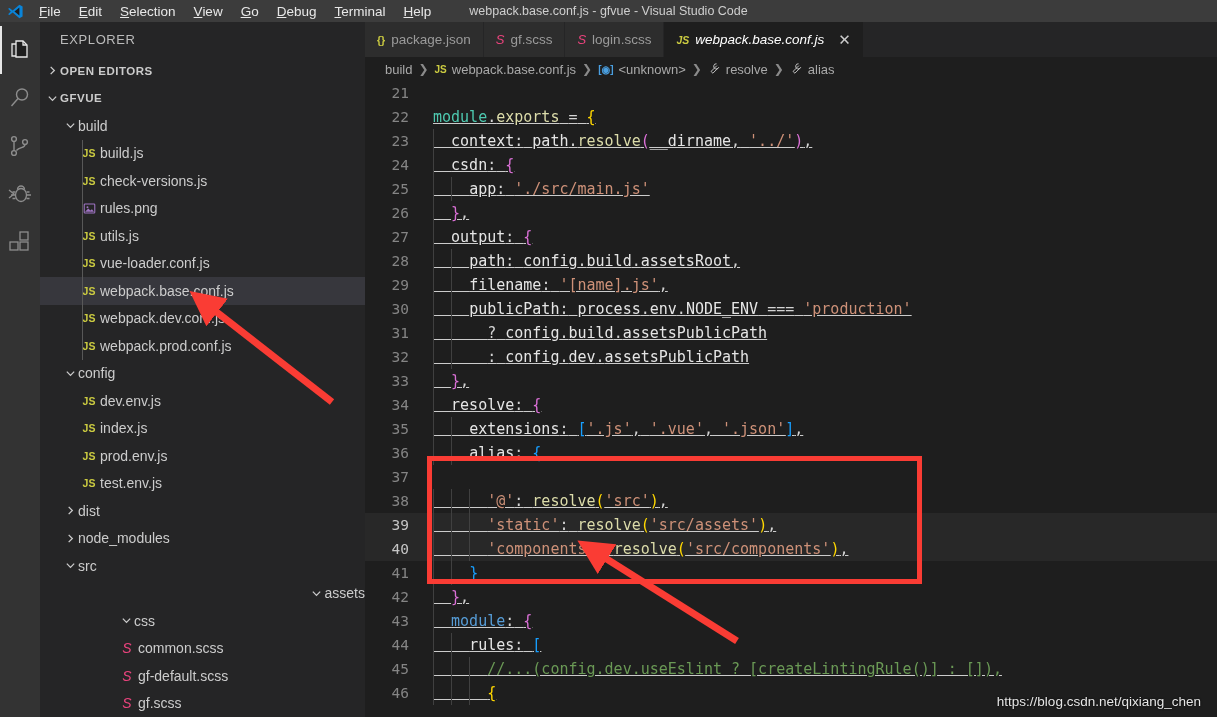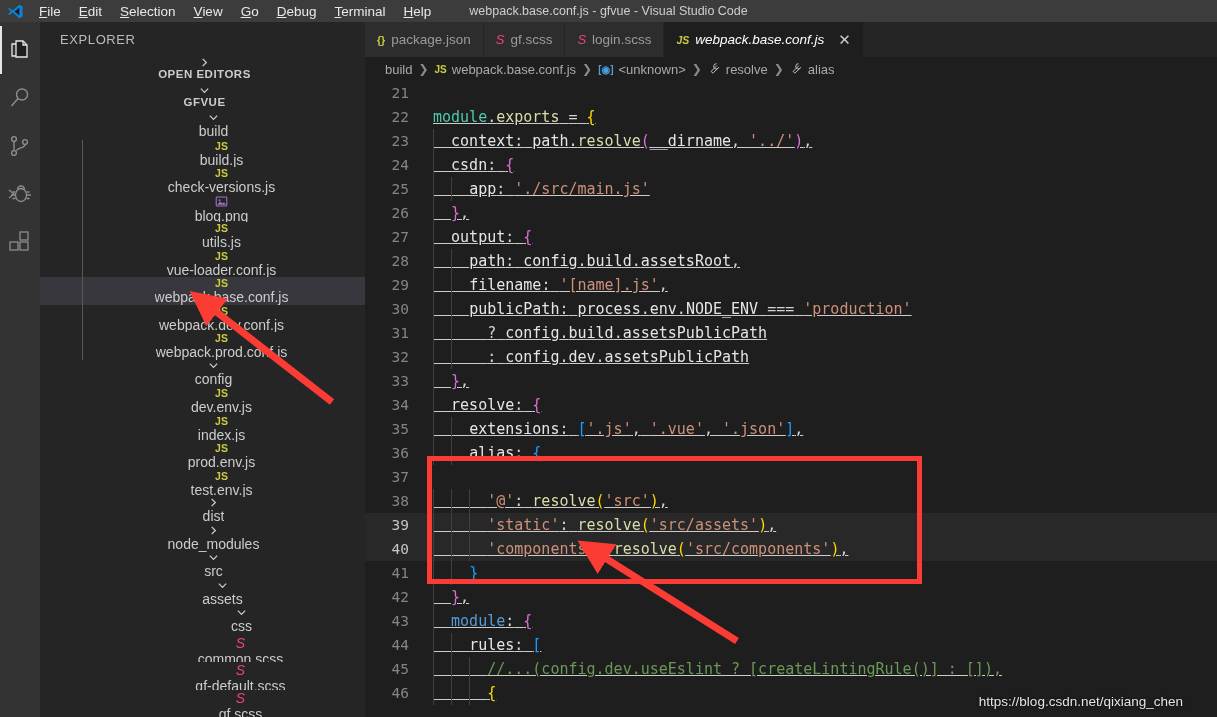--- a/index.html
+++ b/index.html
@@ -75,21 +75,20 @@
     text-transform: uppercase;
   }
   .tree { flex: 1; overflow: hidden; padding-top: 0px; }
   .row {
     height: 27.5px;
     display: flex; align-items: center;
     font-size: 14px;
     color: #cccccc;
     white-space: nowrap;
     position: relative;
-    flex-direction: column;
   }
   .row.selected { background: #37373d; }
   .twisty {
     width: 16px; min-width: 16px; display: inline-flex;
     align-items: center; justify-content: center;
     color: #cccccc;
   }
   .twisty svg { display: block; }
   .row .label { overflow: hidden; text-overflow: ellipsis; }
   .row.section > .label { font-weight: bold; font-size: 11.5px; letter-spacing: .5px; text-transform: uppercase; }
@@ -306,21 +305,21 @@
         </div>
         <div class="row" style="padding-left:38px;">
           <span class="folder-guide" style="left:42px;"></span>
           <span class="ficon png">
             <svg width="13" height="13" viewBox="0 0 16 16" fill="none">
               <rect x="1.5" y="2.5" width="13" height="11" rx="1" stroke="#a074c4" stroke-width="1.3"></rect>
               <circle cx="5.5" cy="6.5" r="1.2" fill="#a074c4"></circle>
               <path d="M2.5 12 L6.5 8 L9 10.5 L11 9 L13.5 12 Z" fill="#a074c4"></path>
             </svg>
           </span>
-          <span class="label">blog.png</span>
+          <span class="label">rules.png</span>
         </div>
         <div class="row" style="padding-left:38px;">
           <span class="folder-guide" style="left:42px;"></span>
           <span class="ficon js">JS</span>
           <span class="label">utils.js</span>
         </div>
         <div class="row" style="padding-left:38px;">
           <span class="folder-guide" style="left:42px;"></span>
           <span class="ficon js">JS</span>
           <span class="label">vue-loader.conf.js</span>
@@ -553,16 +552,16 @@
         <line x1="332" y1="402" x2="205" y2="303" stroke="#fa3c34" stroke-width="7" marker-end="url(#ah)"></line>
       </g>
 
       <g>
         <line x1="737" y1="641" x2="594" y2="551" stroke="#fa3c34" stroke-width="7" marker-end="url(#ah)"></line>
       </g>
     </svg>
 
     <div class="redbox" style="left:427px; top:456px; width:495px; height:128px;"></div>
 
-    <div class="watermark" style="right:34px; bottom:8px;margin-top:48px;">https://blog.csdn.net/qixiang_chen</div>
+    <div class="watermark" style="right:16px; bottom:8px;margin-top:48px;">https://blog.csdn.net/qixiang_chen</div>
   </div>
 
 </div>
 
 </body></html>

